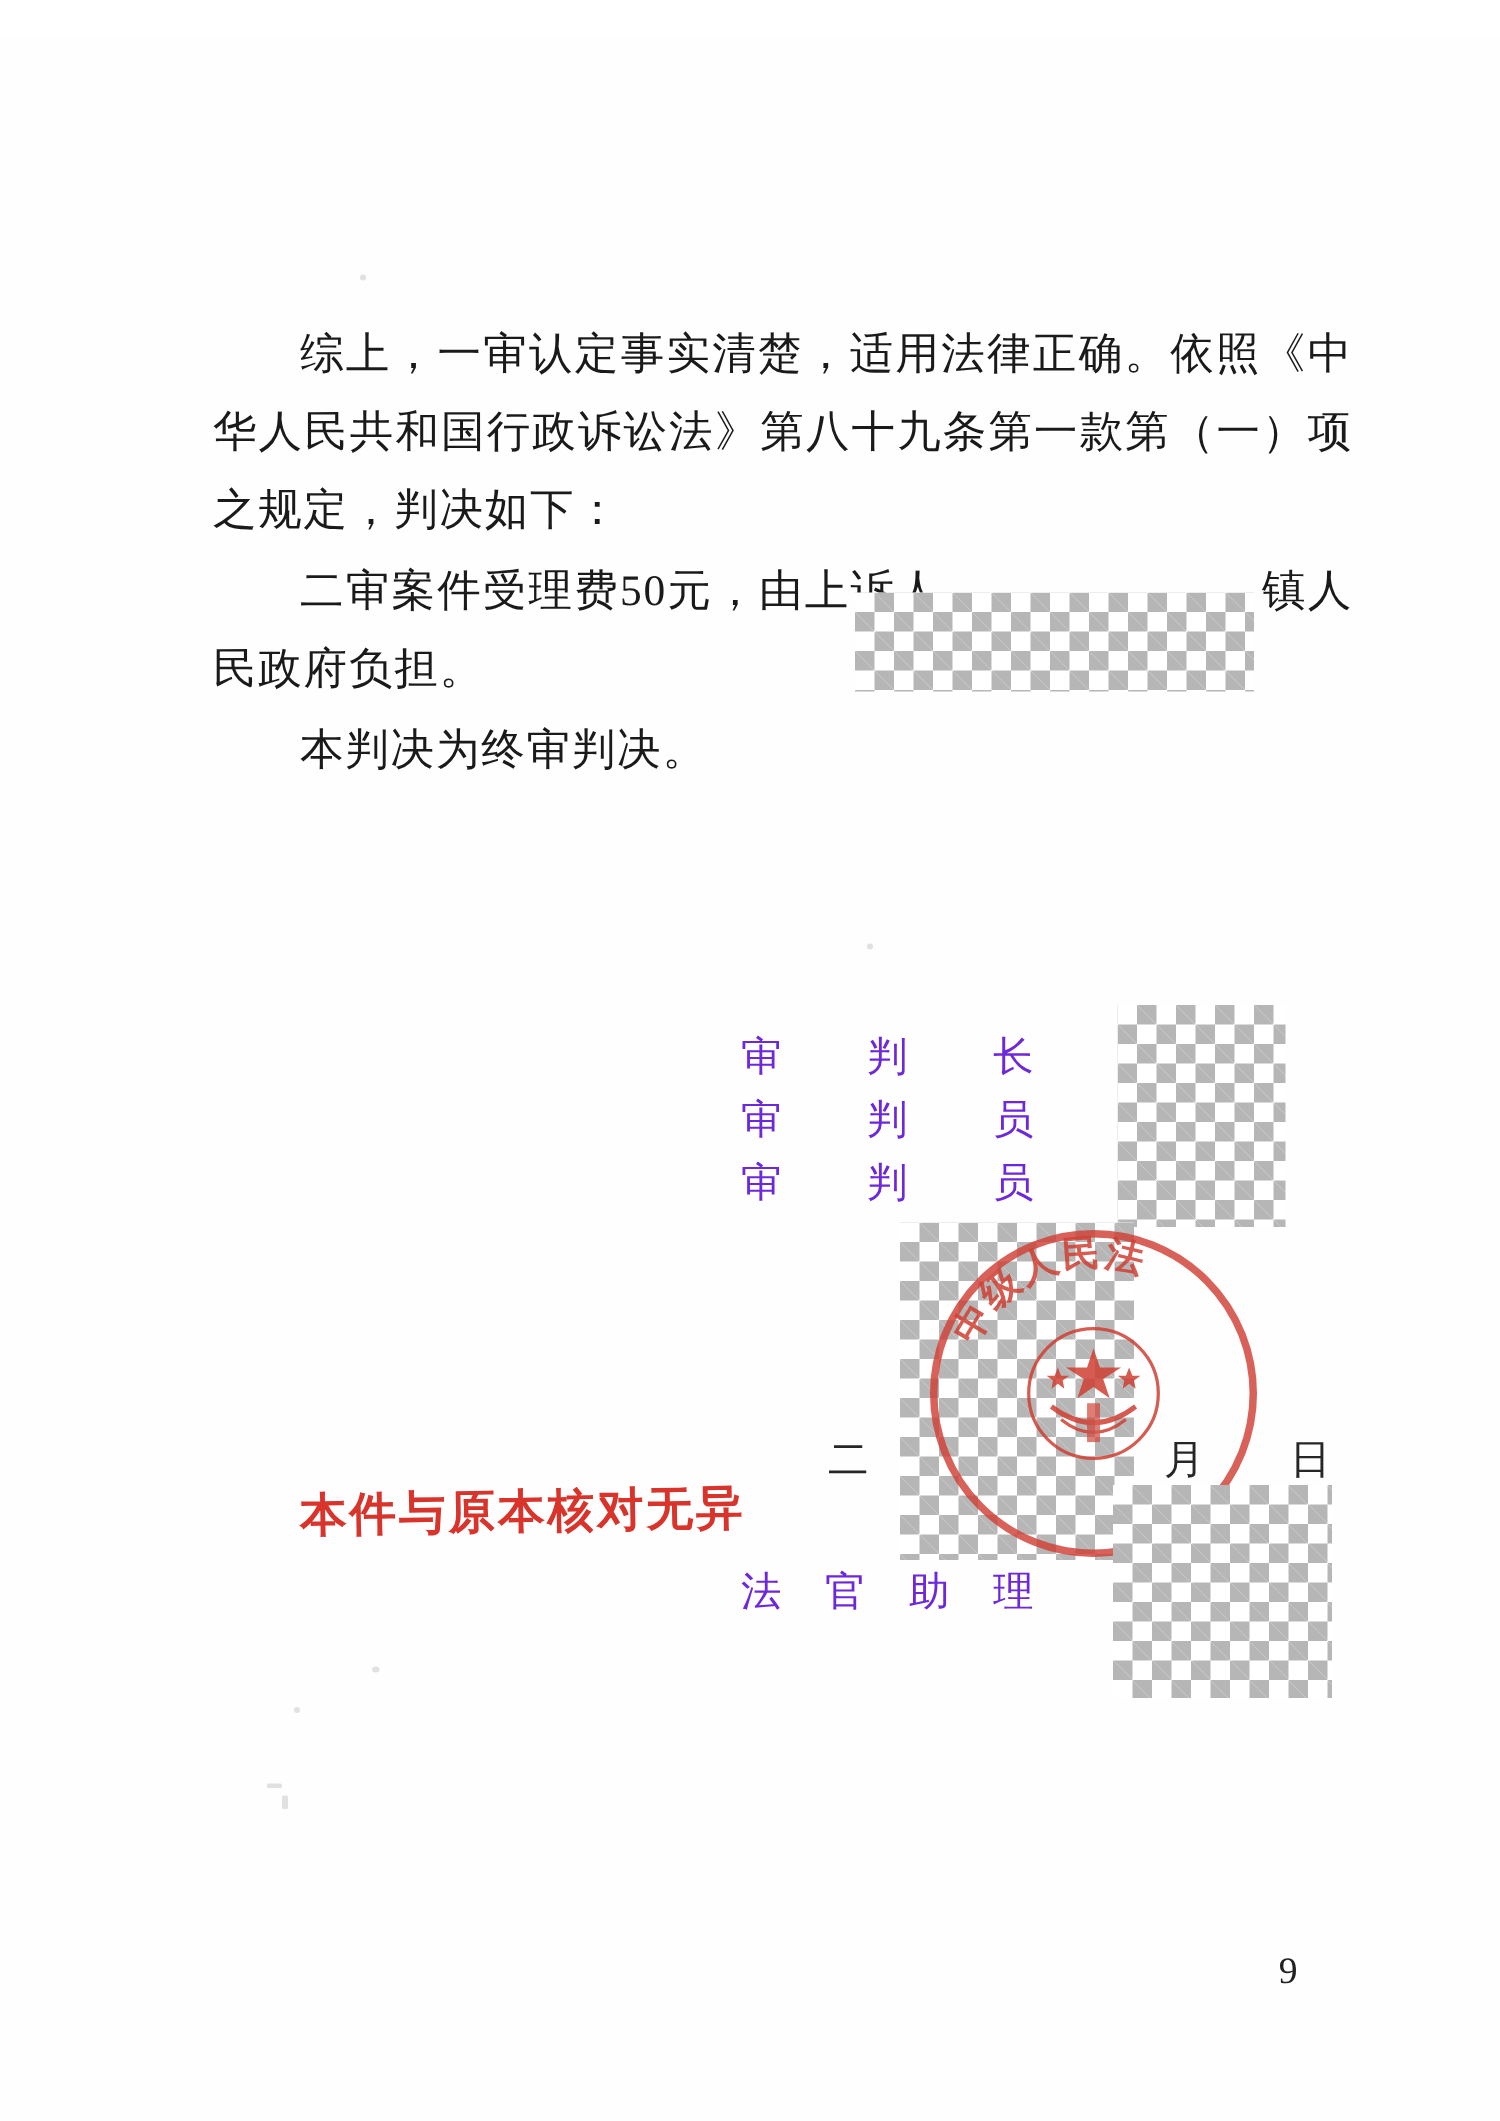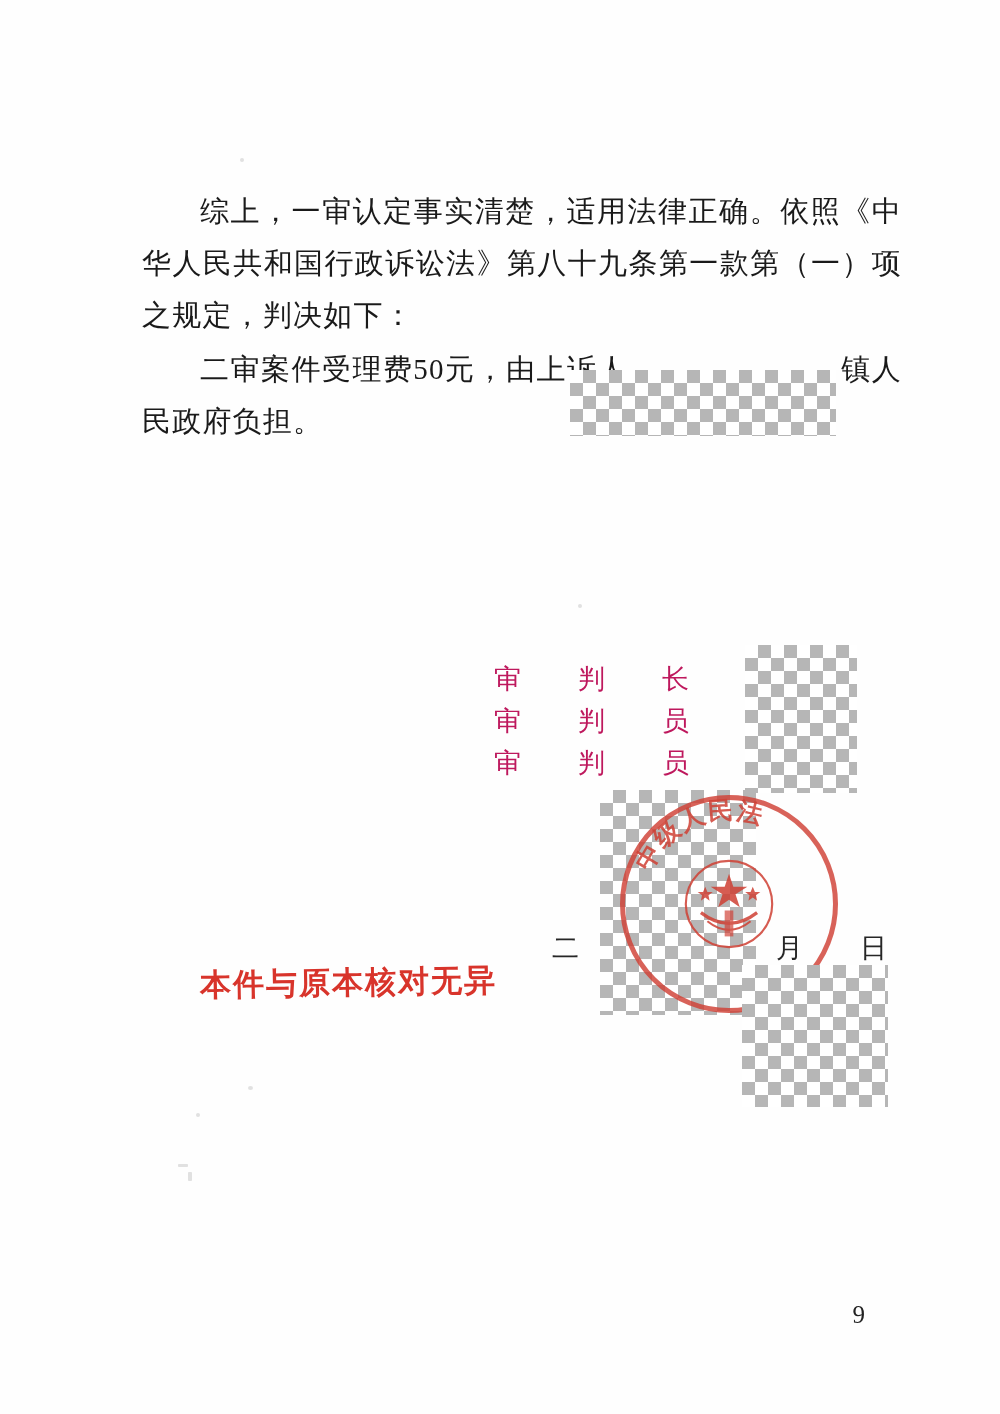--- a/index.html
+++ b/index.html
@@ -13,20 +13,21 @@
     position: relative;
     overflow: hidden;
     font-family: "Liberation Serif", "DejaVu Serif", serif;
     color: #1a1a1a;
   }
 
   .page {
     position: absolute;
     inset: 0;
     background: #fefefe;
+    margin-top: 25px;
   }
 
   
   .speck {
     position: absolute;
     background: #c9c9c9;
     border-radius: 50%;
     opacity: .55;
   }
 
@@ -63,21 +64,21 @@
     position: absolute;
     left: 494px;
     top: 658px;
     width: 360px;
   }
   .sign-line {
     font-size: 27px;
     line-height: 42px;
     letter-spacing: 1px;
     white-space: pre;
-    color: #be185d;
+    color: #6d28d9;
   }
 
   .date-line {
     position: absolute;
     left: 552px;
     top: 930px;
     font-size: 27px;
     letter-spacing: 1px;
     white-space: pre;
     color: #262626;
@@ -158,20 +159,21 @@
   <div class="speck" style="left:240px; top:158px; width:4px; height:4px;"></div>
   <div class="speck" style="left:578px; top:604px; width:4px; height:4px;"></div>
   <div class="speck" style="left:248px; top:1086px; width:5px; height:4px;"></div>
   <div class="speck" style="left:196px; top:1113px; width:4px; height:4px;"></div>
   <div class="speck" style="left:178px; top:1164px; width:10px; height:3px; border-radius:1px;"></div>
   <div class="speck" style="left:188px; top:1172px; width:4px; height:9px; border-radius:1px;"></div>
 
   <div class="doc-body">
     <p class="para indent">综上，一审认定事实清楚，适用法律正确。依照《中华人民共和国行政诉讼法》第八十九条第一款第（一）项之规定，判决如下：</p>
     <p class="para indent">二审案件受理费50元，由上诉人　　　　　　　镇人民政府负担。</p>
+    <p class="para indent">本判决为终审判决。</p>
   </div>
 
   <div class="redact" style="left:570px; top:370px; width:266px; height:66px;"></div>
 
   <div class="sign-block">
     <div class="sign-line">审　　判　　长</div>
     <div class="sign-line">审　　判　　员</div>
     <div class="sign-line">审　　判　　员</div>
   </div>
 
@@ -198,19 +200,20 @@
       <polygon points="28,34 30,39 35,39 31,42 32,47 28,44 24,47 25,42 21,39 26,39" fill="#cf4034"></polygon>
       <path d="M 24,58 Q 50,78 76,58" fill="none" stroke="#cf4034" stroke-width="3"></path>
       <path d="M 30,66 Q 50,82 70,66" fill="none" stroke="#cf4034" stroke-width="2"></path>
       <rect x="46" y="56" width="8" height="24" fill="#cf4034" opacity="0.8"></rect>
     </svg>
   </div>
 
   <div class="verify-stamp">本件与原本核对无异</div>
 
   <div class="clerk-block">
+    <div class="sign-line">法　官　助　理</div>
   </div>
 
   <div class="redact" style="left:742px; top:965px; width:146px; height:142px;"></div>
 
   <div class="page-number">9</div>
 
 </div>
 
 </body></html>

